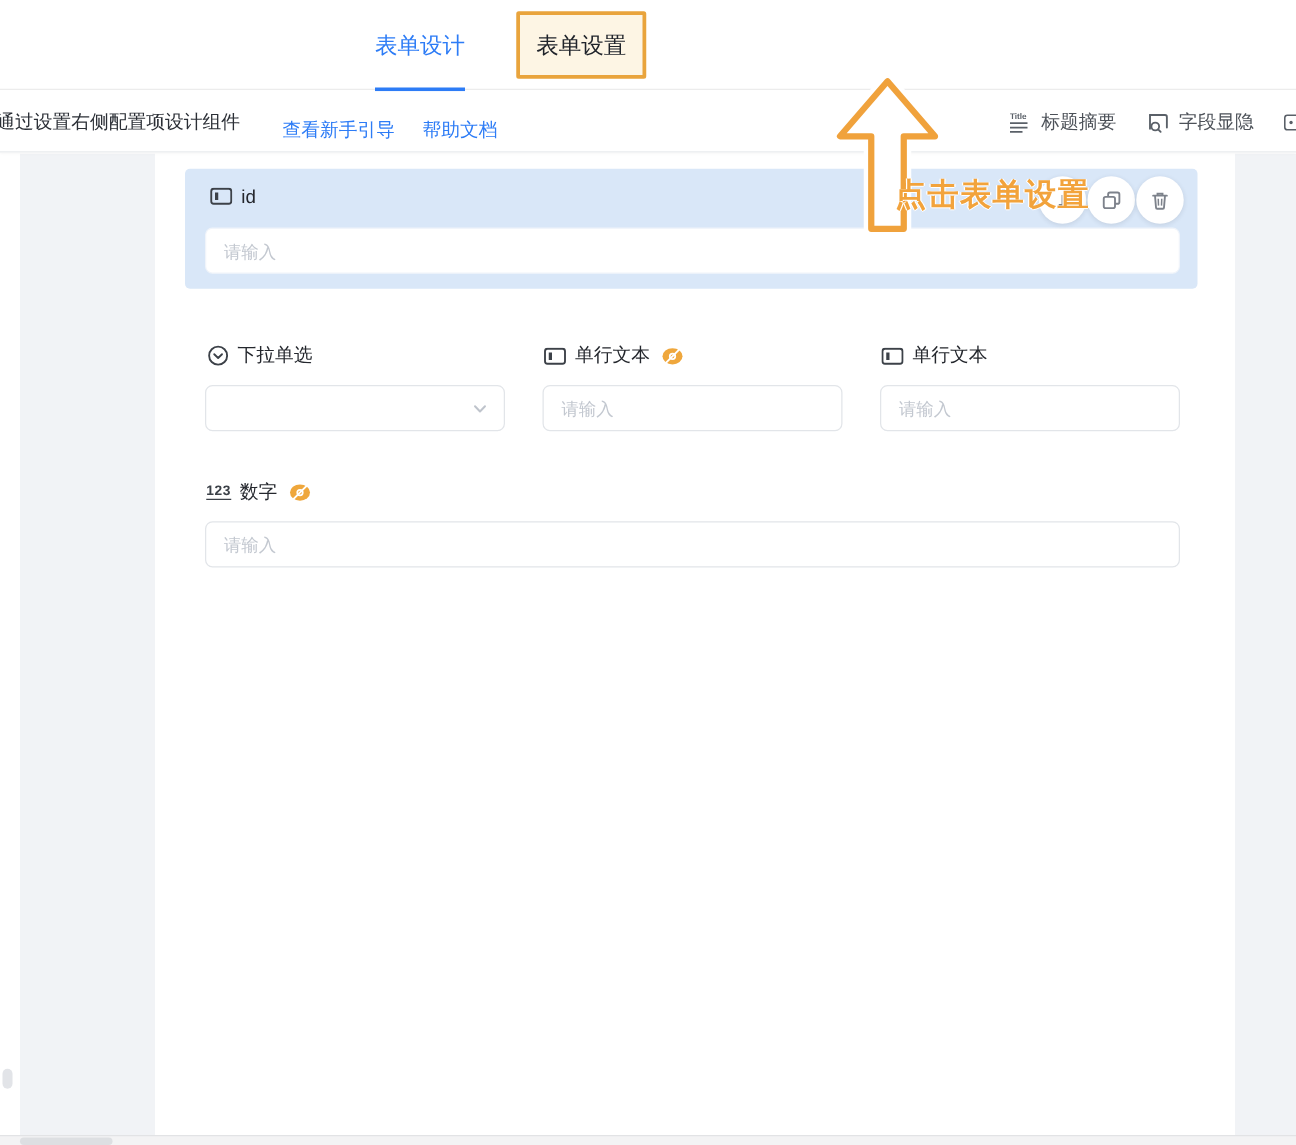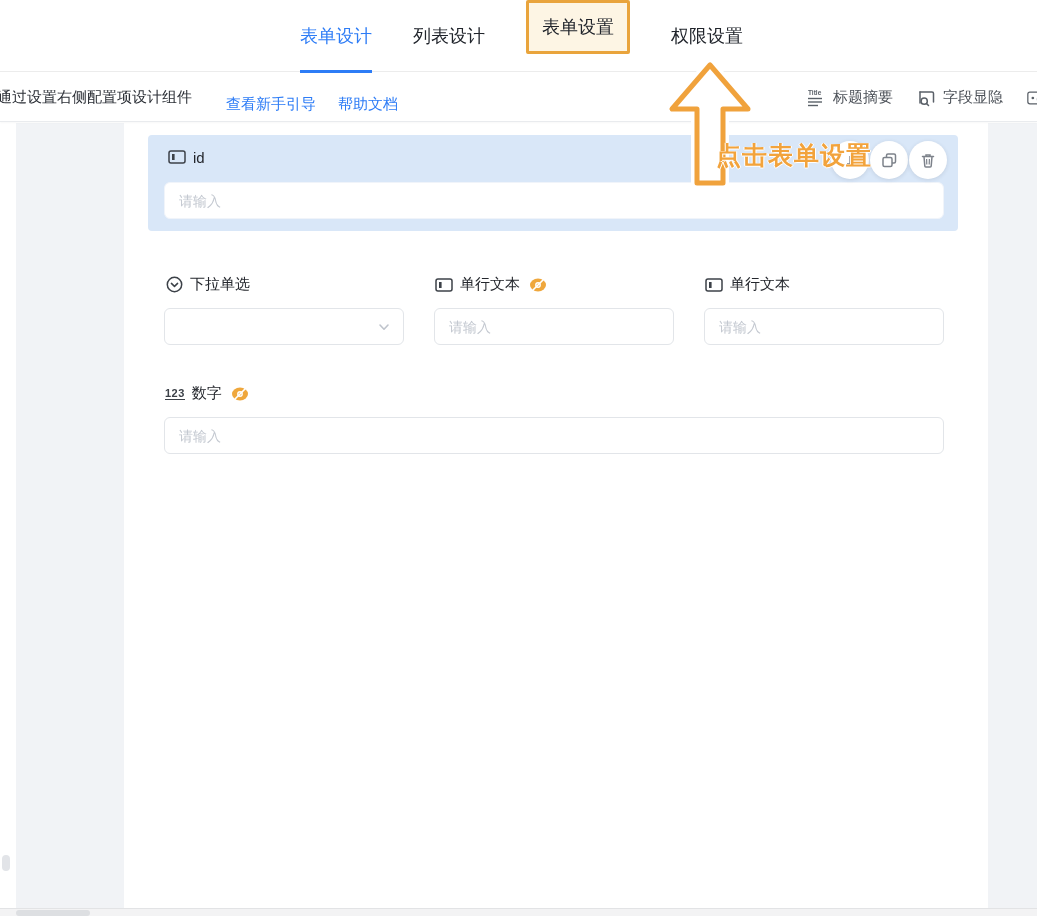--- a/index.html
+++ b/index.html
@@ -2,21 +2,21 @@
 <html><head>
 <meta charset="utf-8">
 <style>
   * { margin:0; padding:0; box-sizing:border-box; }
   html,body { width:1037px; height:916px; overflow:hidden; }
   body { font-family:"Liberation Sans","DejaVu Sans",sans-serif; background:#fff; position:relative; color:#26292e; }
   .stage { position:absolute; left:0; top:0; width:1037px; height:916px; overflow:hidden; }
 
   
   .tabbar { position:absolute; left:0; top:0; width:1037px; height:72px; background:#fff; border-bottom:1px solid #ececec; z-index:10; }
-  .tabs { position:absolute; left:300px; top:0; height:72px; display:flex; align-items:flex-start; gap:41px; }
+  .tabs { position:absolute; left:300px; top:0; height:72px; display:flex; align-items:center; gap:41px; }
   .tab { position:relative; height:72px; display:flex; align-items:center; font-size:18px; color:#20242b; cursor:pointer; white-space:nowrap; }
   .tab.active { color:#2d7cf6; }
   .tab .underline { position:absolute; left:0; right:0; bottom:-1px; height:3px; background:#2d7cf6; }
   .tab.boxed { height:54px; margin-top:0; padding:0 13px; border:3px solid #e9a43c; background:#fdf5e4; border-radius:2px; }
 
   
   .toolbar { position:absolute; left:0; top:73px; width:1037px; height:49px; background:#fff; border-bottom:1px solid #e9ebee; box-shadow:0 1px 2px rgba(0,0,0,.03); z-index:10; }
   .toolbar-left { position:absolute; left:-3px; top:0; height:49px; display:flex; align-items:center; gap:34px; }
   .toolbar-tip { font-size:15px; color:#2b2f36; }
   .toolbar-links { display:flex; align-items:flex-end; gap:22px;margin-top:13px; }
@@ -80,28 +80,22 @@
 <body>
 
 <div class="stage">
 
   <header class="tabbar">
     <nav class="tabs">
       <div class="tab active">
         <span>表单设计</span>
         <div class="underline"></div>
       </div>
-      <div class="tab">
-        <span>列表设计</span>
-      </div>
       <div class="tab boxed">
         <span>表单设置</span>
-      </div>
-      <div class="tab">
-        <span>权限设置</span>
       </div>
     </nav>
   </header>
 
   <div class="toolbar">
     <div class="toolbar-left">
       <span class="toolbar-tip">通过设置右侧配置项设计组件</span>
       <div class="toolbar-links">
         <a class="tlink">查看新手引导</a>
         <a class="tlink">帮助文档</a>

